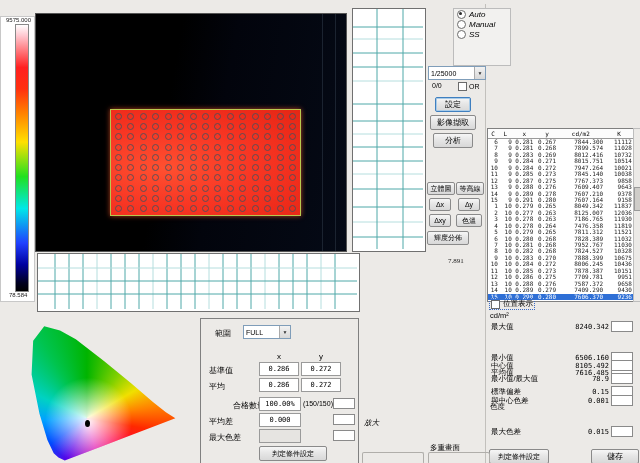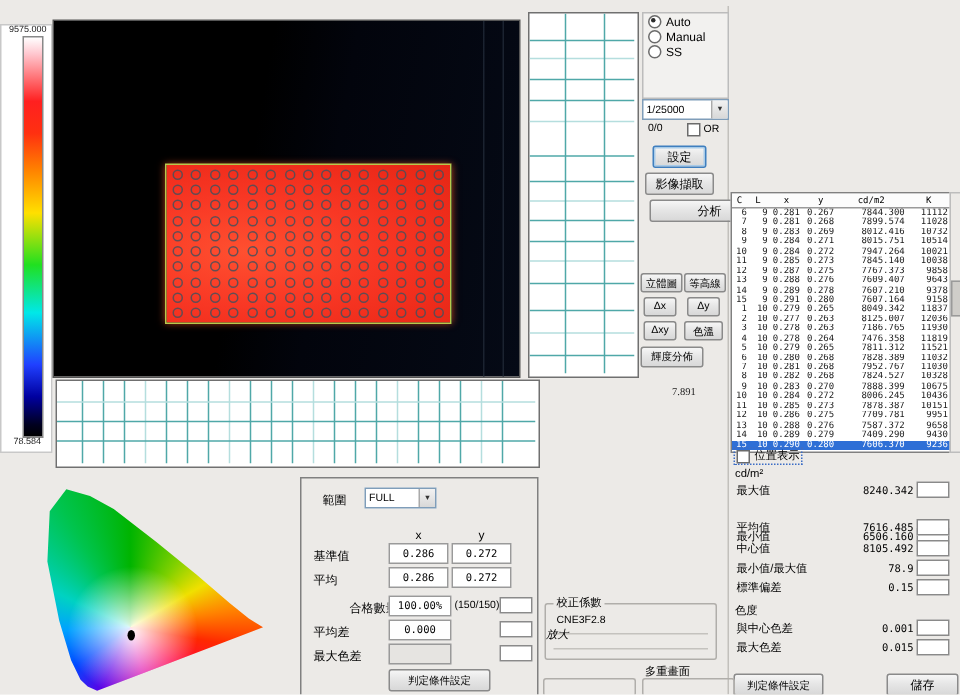--- a/index.html
+++ b/index.html
@@ -21,21 +21,21 @@
     background:radial-gradient(ellipse at 28% 55%,#ff5030 0%,#f83724 45%,#ef2c1b 75%,#e32715 100%);
     box-shadow:0 0 5px rgba(255,90,40,.7);}
   #dot-grid{position:absolute;left:1px;top:1px;right:1px;bottom:1px;display:grid;
     grid-template-columns:repeat(15,1fr);grid-template-rows:repeat(10,1fr);place-items:center;}
   .dot{width:5px;height:5px;border:1px solid rgba(70,80,92,.85);border-radius:50%;}
   
   .profile{background:#fff;border:1px solid #707070;}
   #h-profile{left:37px;top:253px;width:321px;height:57px;}
   #v-profile{left:352px;top:8px;width:72px;height:242px;}
   
-  #ctrl-group{left:428px;top:8px;width:56px;height:56px;border:1px solid #bcbcbc;background:#f2f1ef;}
+  #ctrl-group{left:453px;top:8px;width:56px;height:56px;border:1px solid #bcbcbc;background:#f2f1ef;font-style:italic;}
   .radio-row{display:flex;align-items:center;height:9px;margin:1px 0 0 3px;}
   .radio{width:7px;height:7px;border:1px solid #6b6b6b;border-radius:50%;background:#fff;margin-right:3px;flex:none;}
   .radio.checked::after{content:'';display:block;width:3px;height:3px;margin:1px;background:#2c2c2c;border-radius:50%;}
   .combo{display:flex;align-items:center;border:1px solid #7f9db9;background:#fff;height:12px;}
   .combo .val{flex:1;padding-left:2px;font-size:7px;}
   .combo .arrow{width:10px;height:100%;background:linear-gradient(#f2f2f2,#d8d8d8);border-left:1px solid #aaa;
     display:flex;align-items:center;justify-content:center;font-size:5px;color:#333;}
   .chk{width:7px;height:7px;border:1px solid #6b6b6b;background:#fff;flex:none;}
   .btn{display:flex;align-items:center;justify-content:center;border:1px solid #8a8a8a;border-radius:2px;
     background:linear-gradient(#f6f6f6,#e6e6e6 45%,#d8d8d8);font-size:8px;color:#000;cursor:default;}
@@ -325,21 +325,21 @@
     <span class="arrow">▼</span>
   </div>
   <span class="abs" style="left:432px;top:82px;font-size:7px;">0/0</span>
   <div class="abs" style="left:458px;top:82px;display:flex;align-items:center;">
     <span class="chk"></span>
     <span style="margin-left:2px;font-size:7px;">OR</span>
   </div>
 
   <div class="btn abs default" style="left:435px;top:97px;width:34px;height:13px;">設定</div>
   <div class="btn abs" style="left:430px;top:115px;width:44px;height:13px;text-align:right;">影像擷取</div>
-  <div class="btn abs" style="left:433px;top:133px;width:38px;height:13px;padding-left:20px;">分析</div>
+  <div class="btn abs" style="left:433px;top:133px;width:38px;height:13px;">分析</div>
   <div class="btn abs small" style="left:427px;top:182px;width:26px;height:11px;">立體圖</div>
   <div class="btn abs small" style="left:456px;top:182px;width:26px;height:11px;">等高線</div>
   <div class="btn abs small" style="left:429px;top:198px;width:20px;height:11px;">Δx</div>
   <div class="btn abs small" style="left:458px;top:198px;width:20px;height:11px;">Δy</div>
   <div class="btn abs small" style="left:429px;top:214px;width:20px;height:11px;">Δxy</div>
   <div class="btn abs small" style="left:456px;top:214px;width:24px;height:11px;">色溫</div>
   <div class="btn abs small" style="left:427px;top:231px;width:40px;height:12px;">輝度分佈</div>
 
   <div id="table-wrap" class="abs">
     <div class="trow thead" id="thead-row">
@@ -566,21 +566,21 @@
   <div class="srow" style="top:321px;">
     <span class="lbl">最大值</span>
     <span class="val">8240.342</span>
     <span class="ind-box"></span>
   </div>
   <div class="srow" style="top:334px;margin-top:18px;">
     <span class="lbl">最小值</span>
     <span class="val">6506.160</span>
     <span class="ind-box"></span>
   </div>
-  <div class="srow" style="top:346px;">
+  <div class="srow" style="top:367px;">
     <span class="lbl">平均值</span>
     <span class="val">7616.485</span>
     <span class="ind-box"></span>
   </div>
   <div class="srow" style="top:360px;">
     <span class="lbl">中心值</span>
     <span class="val">8105.492</span>
     <span class="ind-box"></span>
   </div>
   <div class="srow" style="top:373px;">
@@ -588,21 +588,21 @@
     <span class="val">78.9</span>
     <span class="ind-box"></span>
   </div>
   <div class="srow" style="top:386px;">
     <span class="lbl">標準偏差</span>
     <span class="val">0.15</span>
     <span class="ind-box"></span>
   </div>
 
   <span class="abs sec-label" style="left:490px;top:402px;">色度</span>
-  <div class="srow" style="top:413px;">
+  <div class="srow" style="top:395px;">
     <span class="lbl">與中心色差</span>
     <span class="val">0.001</span>
     <span class="ind-box"></span>
   </div>
   <div class="srow" style="top:426px;">
     <span class="lbl">最大色差</span>
     <span class="val">0.015</span>
     <span class="ind-box"></span>
   </div>
 
@@ -638,25 +638,19 @@
     <div class="field abs" style="left:58px;top:94px;width:40px;height:12px;">0.000</div>
     <span class="ind-box" style="right:3px;top:95px;"></span>
 
     <span class="abs" style="left:8px;top:113px;">最大色差</span>
     <div class="field abs disabled" style="left:58px;top:110px;width:40px;height:12px;"></div>
     <span class="ind-box" style="right:3px;top:111px;"></span>
 
     <div class="btn abs small" style="left:58px;top:127px;width:66px;height:13px;">判定條件設定</div>
   </div>
 
-  <div class="groupbox abs" style="left:363px;top:402px;width:113px;height:36px;">
-    <span class="gtitle">校正係數</span>
-    <span class="abs" style="left:7px;top:7px;font-size:7px;">CNE3F2.8</span>
-    <span class="hline" style="top:19px;"></span>
-    <span class="hline" style="top:29px;"></span>
-  </div>
 
   <span class="abs" style="left:364px;top:418px;font-size:7.5px;font-style:italic;">放大</span>
   <div class="groupbox abs" style="left:362px;top:452px;width:60px;height:11px;border-bottom:none;"></div>
   <span class="abs" style="left:430px;top:443px;font-size:7.5px;">多重畫面</span>
   <div class="groupbox abs" style="left:428px;top:452px;width:60px;height:11px;border-bottom:none;"></div>
 
 </div>
 
 </body></html>

